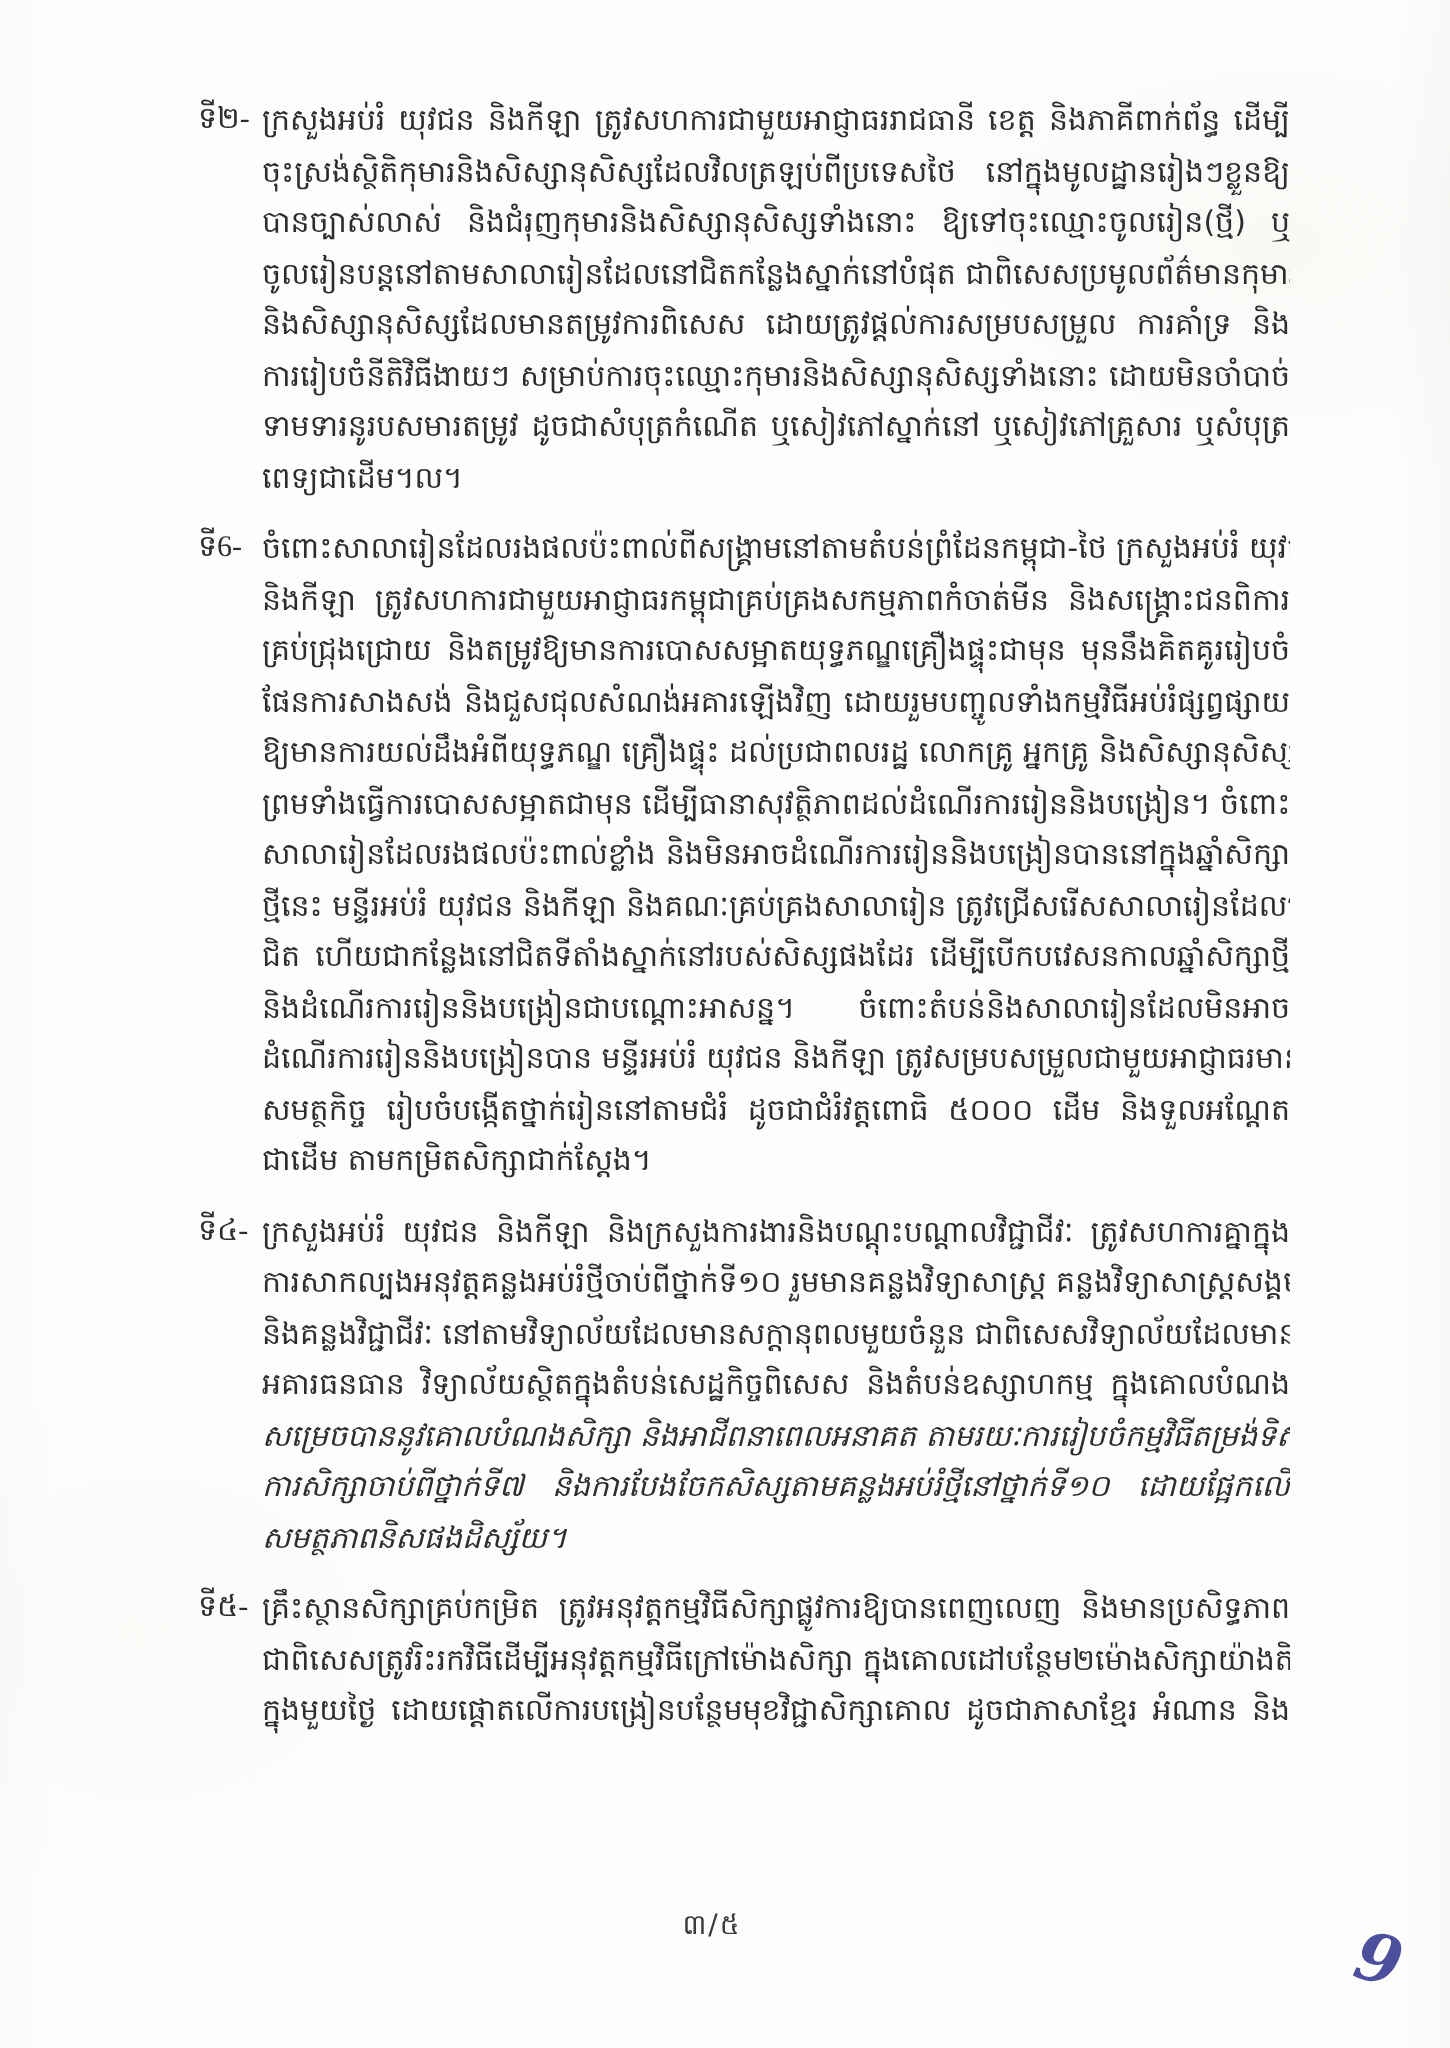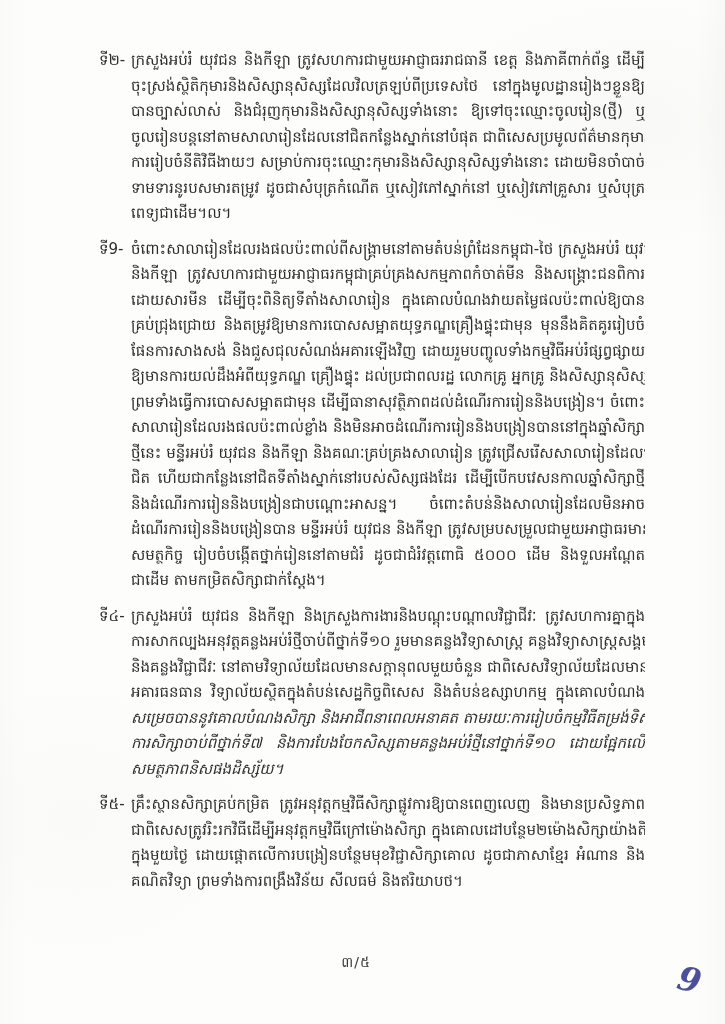--- a/index.html
+++ b/index.html
@@ -10,21 +10,21 @@
       radial-gradient(ellipse 300px 180px at 88% 12%, rgba(120,115,100,0.03), transparent 70%),
       radial-gradient(ellipse 260px 200px at 10% 80%, rgba(120,115,100,0.025), transparent 70%),
       linear-gradient(to right, rgba(0,0,0,0.012), rgba(0,0,0,0) 4%, rgba(0,0,0,0) 96%, rgba(0,0,0,0.02));
     font-family:"DejaVu Sans", sans-serif;
     color:#2e2d2b;
   }
   .content { position:absolute; left:99px; top:48px; width:546px; }
   .para { position:relative; padding-left:32px; margin-bottom:10px; }
   .para-label {
     position:absolute; left:0; top:0;
-    font-size:15px; line-height:25.5px; white-space:nowrap; color:#2e2d2b;
+    font-size:15px; line-height:25.5px; white-space:nowrap; color:#2e2d2b;font-family:Liberation Serif, serif;
   }
   .line {
     font-size:15px; line-height:25.5px; height:25.5px;
     white-space:nowrap; overflow:hidden;
     text-align:justify; text-align-last:justify;
     color:#2e2d2b;
   }
   .line.last { text-align:center; text-align-last:left; }
   .line.italic { font-style:italic; }
   .page-number {
@@ -42,29 +42,29 @@
 <body>
 
 <div class="page">
   <div class="content" id="content">
       <div class="para">
         <span class="para-label">ទី២-</span>
         <div class="line">ក្រសួងអប់រំ យុវជន និងកីឡា ត្រូវសហការជាមួយអាជ្ញាធររាជធានី ខេត្ត និងភាគីពាក់ព័ន្ធ ដើម្បី</div>
         <div class="line">ចុះស្រង់ស្ថិតិកុមារនិងសិស្សានុសិស្សដែលវិលត្រឡប់ពីប្រទេសថៃ នៅក្នុងមូលដ្ឋានរៀងៗខ្លួនឱ្យ</div>
         <div class="line">បានច្បាស់លាស់ និងជំរុញកុមារនិងសិស្សានុសិស្សទាំងនោះ ឱ្យទៅចុះឈ្មោះចូលរៀន(ថ្មី) ឬ</div>
         <div class="line">ចូលរៀនបន្តនៅតាមសាលារៀនដែលនៅជិតកន្លែងស្នាក់នៅបំផុត ជាពិសេសប្រមូលព័ត៌មានកុមារ</div>
+        <div class="line">និងសិស្សានុសិស្សដែលមានតម្រូវការពិសេស ដោយត្រូវផ្ដល់ការសម្របសម្រួល ការគាំទ្រ និង</div>
         <div class="line">ការរៀបចំនីតិវិធីងាយៗ សម្រាប់ការចុះឈ្មោះកុមារនិងសិស្សានុសិស្សទាំងនោះ ដោយមិនចាំបាច់</div>
         <div class="line">ទាមទារនូរបសមារតម្រូវ ដូចជាសំបុត្រកំណើត ឬសៀវភៅស្នាក់នៅ ឬសៀវភៅគ្រួសារ ឬសំបុត្រ</div>
         <div class="line last">ពេទ្យជាដើម។ល។</div>
       </div>
       <div class="para">
-        <span class="para-label">ទី9-</span>
+        <span class="para-label">ទី6-</span>
         <div class="line">ចំពោះសាលារៀនដែលរងផលប៉ះពាល់ពីសង្គ្រាមនៅតាមតំបន់ព្រំដែនកម្ពុជា-ថៃ ក្រសួងអប់រំ យុវជន</div>
         <div class="line">និងកីឡា ត្រូវសហការជាមួយអាជ្ញាធរកម្ពុជាគ្រប់គ្រងសកម្មភាពកំចាត់មីន និងសង្គ្រោះជនពិការ</div>
-        <div class="line">ដោយសារមីន ដើម្បីចុះពិនិត្យទីតាំងសាលារៀន ក្នុងគោលបំណងវាយតម្លៃផលប៉ះពាល់ឱ្យបាន</div>
         <div class="line">គ្រប់ជ្រុងជ្រោយ និងតម្រូវឱ្យមានការបោសសម្អាតយុទ្ធភណ្ឌគ្រឿងផ្ទុះជាមុន មុននឹងគិតគូររៀបចំ</div>
         <div class="line">ផែនការសាងសង់ និងជួសជុលសំណង់អគារឡើងវិញ ដោយរួមបញ្ចូលទាំងកម្មវិធីអប់រំផ្សព្វផ្សាយ</div>
         <div class="line">ឱ្យមានការយល់ដឹងអំពីយុទ្ធភណ្ឌ គ្រឿងផ្ទុះ ដល់ប្រជាពលរដ្ឋ លោកគ្រូ អ្នកគ្រូ និងសិស្សានុសិស្ស</div>
         <div class="line">ព្រមទាំងធ្វើការបោសសម្អាតជាមុន ដើម្បីធានាសុវត្ថិភាពដល់ដំណើរការរៀននិងបង្រៀន។ ចំពោះ</div>
         <div class="line">សាលារៀនដែលរងផលប៉ះពាល់ខ្លាំង និងមិនអាចដំណើរការរៀននិងបង្រៀនបាននៅក្នុងឆ្នាំសិក្សា</div>
         <div class="line">ថ្មីនេះ មន្ទីរអប់រំ យុវជន និងកីឡា និងគណៈគ្រប់គ្រងសាលារៀន ត្រូវជ្រើសរើសសាលារៀនដែលនៅ</div>
         <div class="line">ជិត ហើយជាកន្លែងនៅជិតទីតាំងស្នាក់នៅរបស់សិស្សផងដែរ ដើម្បីបើកបវេសនកាលឆ្នាំសិក្សាថ្មី</div>
         <div class="line">និងដំណើរការរៀននិងបង្រៀនជាបណ្ដោះអាសន្ន។ ចំពោះតំបន់និងសាលារៀនដែលមិនអាច</div>
         <div class="line">ដំណើរការរៀននិងបង្រៀនបាន មន្ទីរអប់រំ យុវជន និងកីឡា ត្រូវសម្របសម្រួលជាមួយអាជ្ញាធរមាន</div>
         <div class="line">សមត្ថកិច្ច រៀបចំបង្កើតថ្នាក់រៀននៅតាមជំរំ ដូចជាជំរំវត្តពោធិ ៥០០០ ដើម និងទួលអណ្ដែត</div>
@@ -78,18 +78,17 @@
         <div class="line">អគារធនធាន វិទ្យាល័យស្ថិតក្នុងតំបន់សេដ្ឋកិច្ចពិសេស និងតំបន់ឧស្សាហកម្ម ក្នុងគោលបំណង</div>
         <div class="line italic">សម្រេចបាននូវគោលបំណងសិក្សា និងអាជីពនាពេលអនាគត តាមរយៈការរៀបចំកម្មវិធីតម្រង់ទិស</div>
         <div class="line italic">ការសិក្សាចាប់ពីថ្នាក់ទី៧ និងការបែងចែកសិស្សតាមគន្លងអប់រំថ្មីនៅថ្នាក់ទី១០ ដោយផ្អែកលើ</div>
         <div class="line last italic">សមត្ថភាពនិសផងដិស្ស័យ។</div>
       </div>
       <div class="para">
         <span class="para-label">ទី៥-</span>
         <div class="line">គ្រឹះស្ថានសិក្សាគ្រប់កម្រិត ត្រូវអនុវត្តកម្មវិធីសិក្សាផ្លូវការឱ្យបានពេញលេញ និងមានប្រសិទ្ធភាព</div>
         <div class="line">ជាពិសេសត្រូវរិះរកវិធីដើម្បីអនុវត្តកម្មវិធីក្រៅម៉ោងសិក្សា ក្នុងគោលដៅបន្ថែម២ម៉ោងសិក្សាយ៉ាងតិច</div>
         <div class="line">ក្នុងមួយថ្ងៃ ដោយផ្ដោតលើការបង្រៀនបន្ថែមមុខវិជ្ជាសិក្សាគោល ដូចជាភាសាខ្មែរ អំណាន និង</div>
-        <div class="line last">គណិតវិទ្យា ព្រមទាំងការពង្រឹងវិន័យ សីលធម៌ និងឥរិយាបថ។</div>
       </div>
     </div>
   <div class="page-number">៣/៥</div>
   <div class="handwritten">9</div>
 </div>
 
 </body></html>

